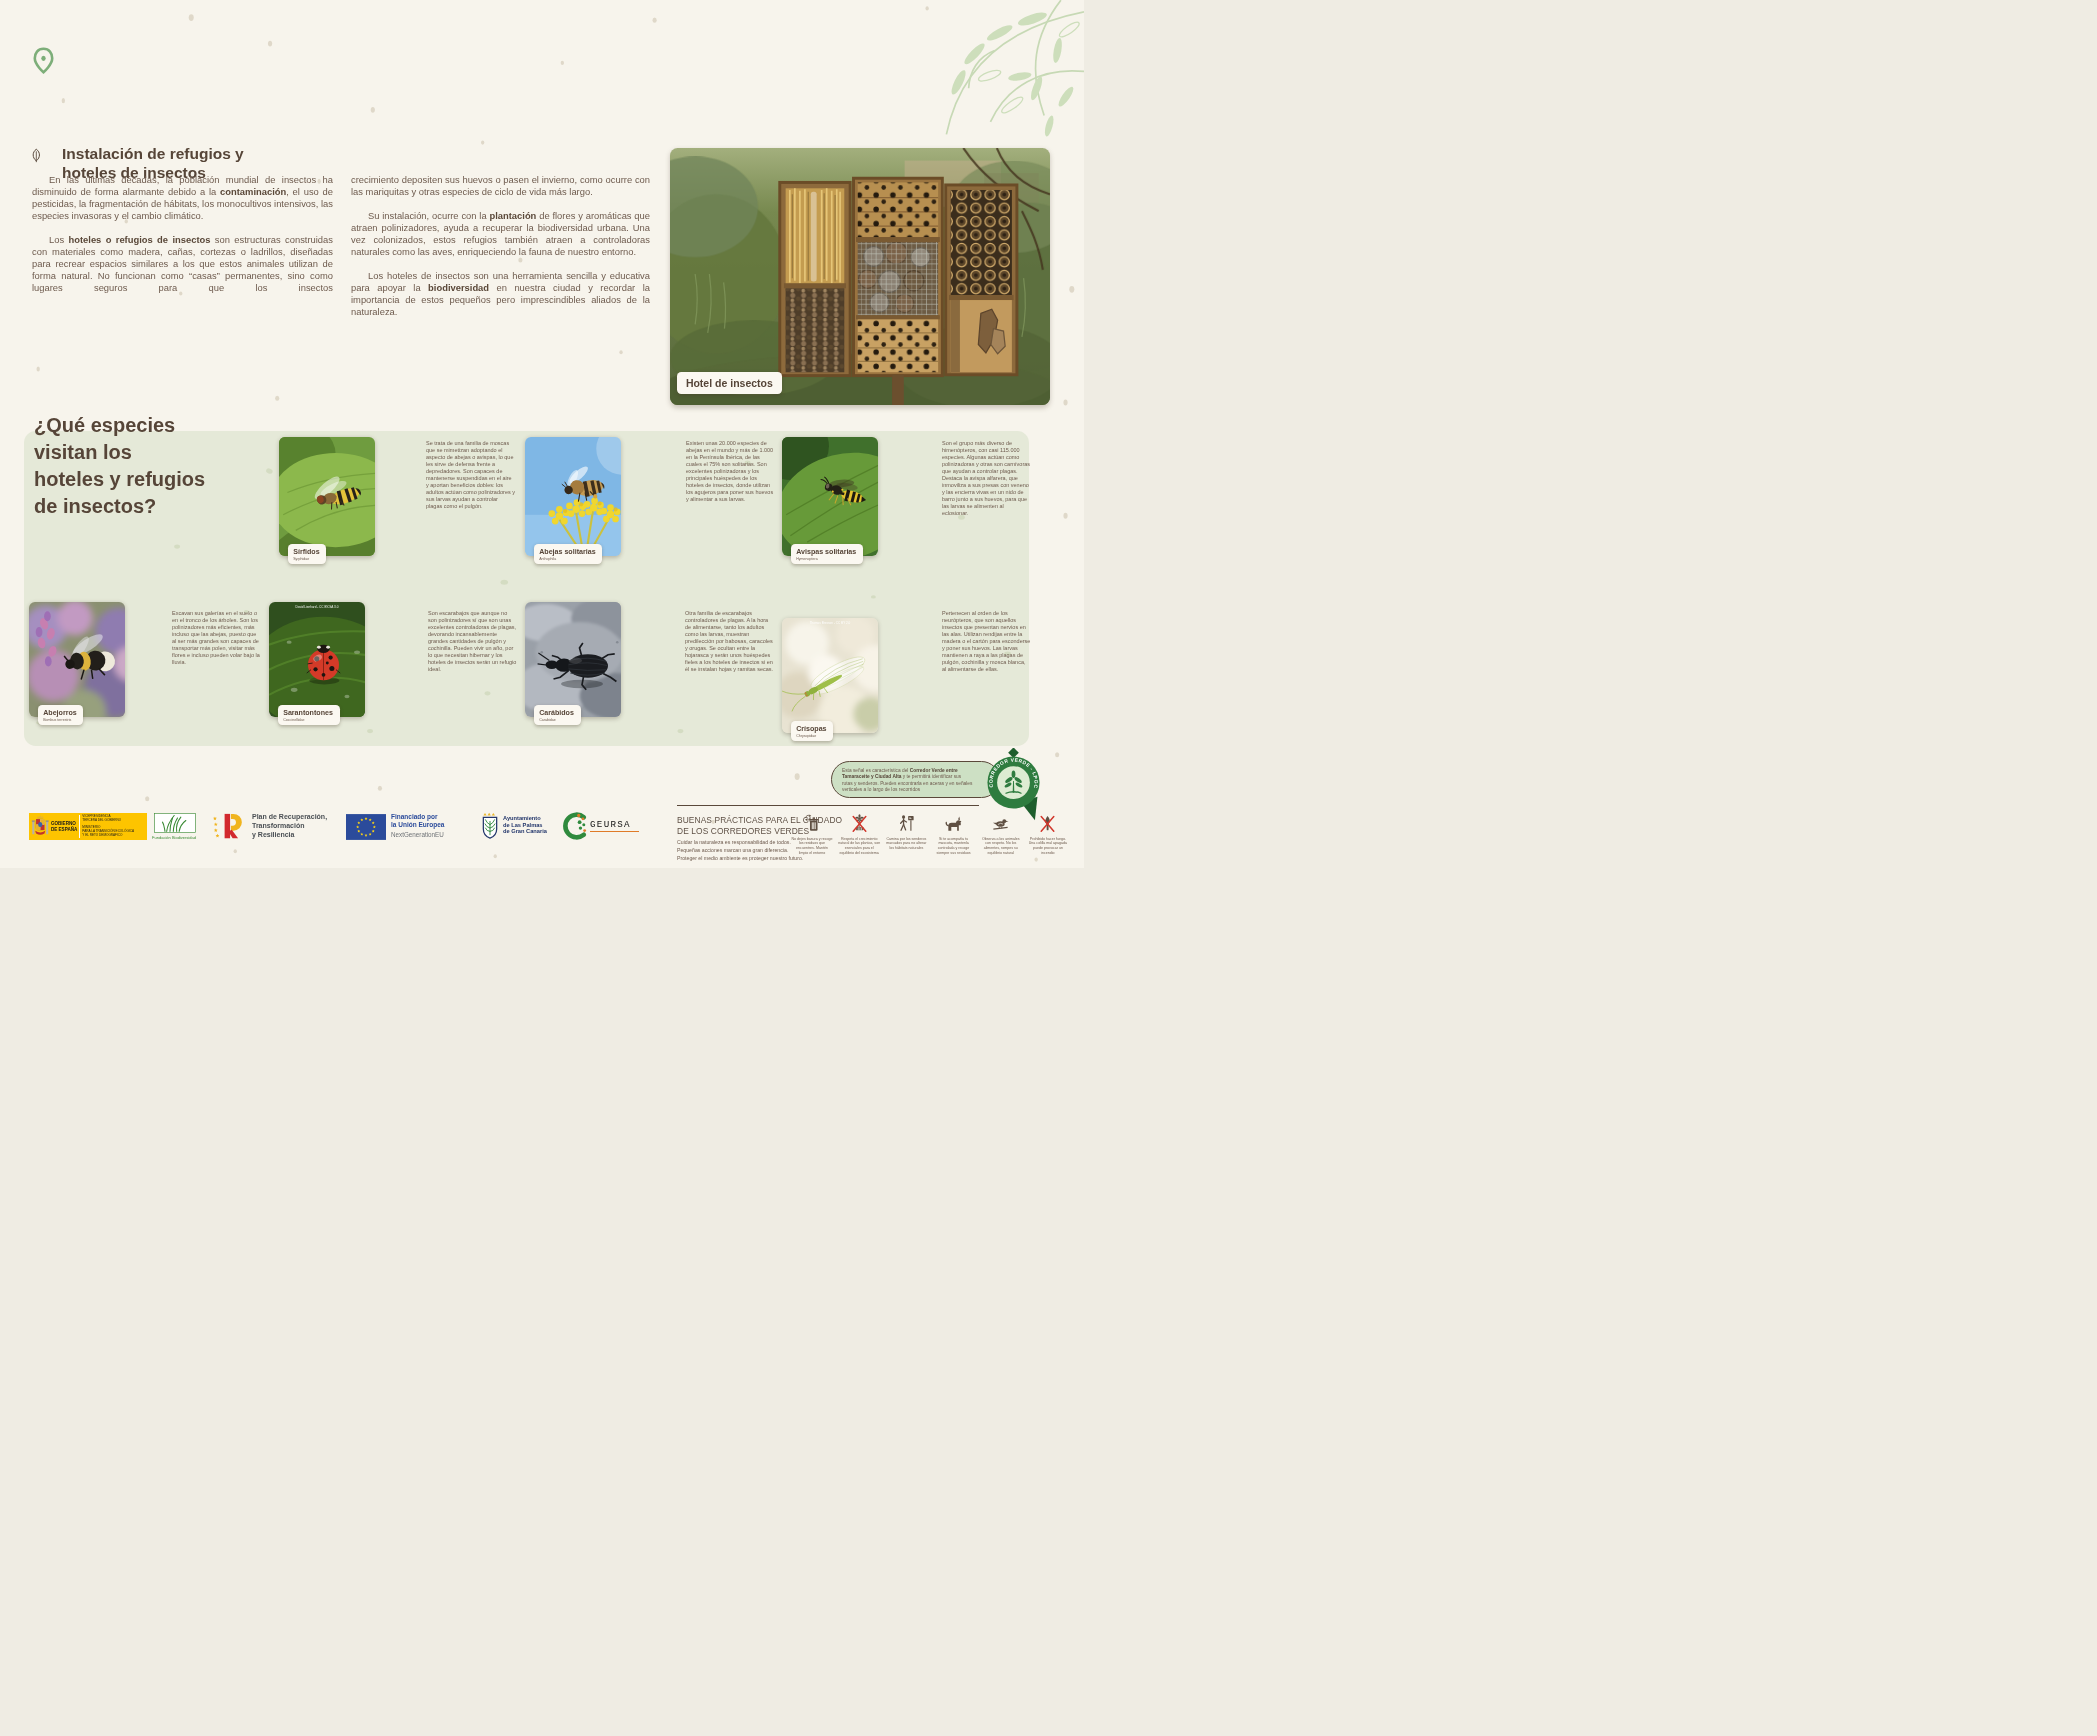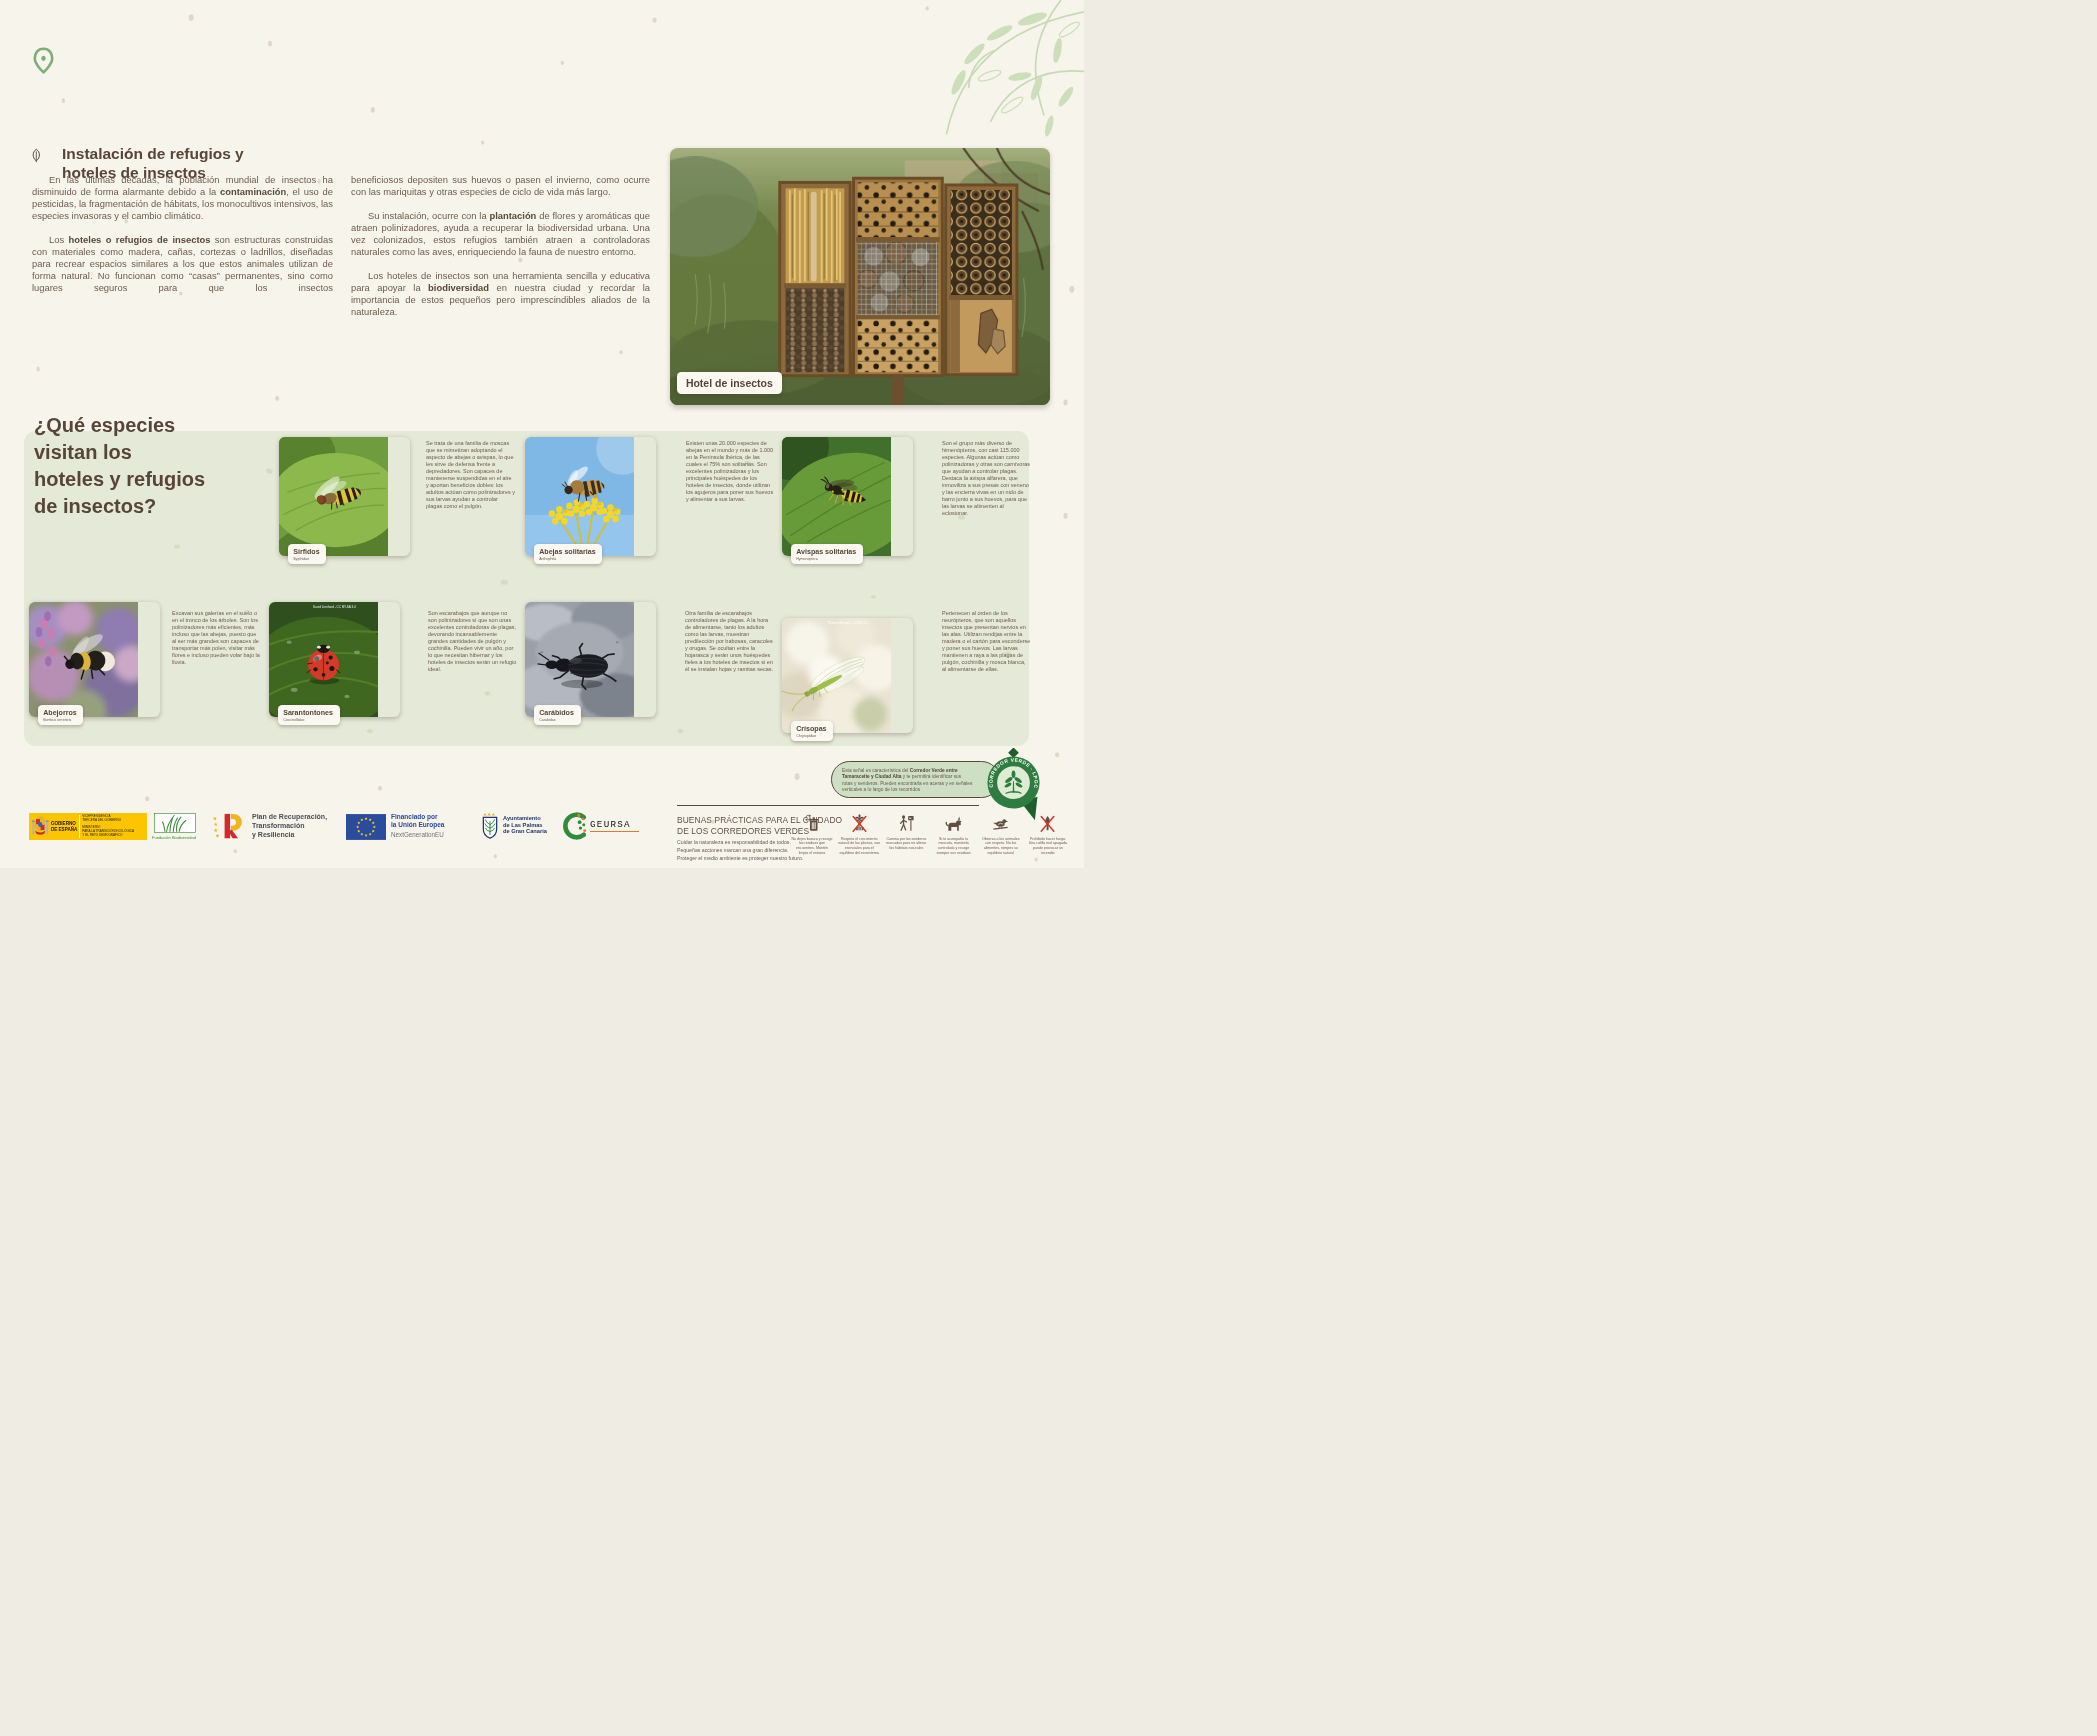--- a/index.html
+++ b/index.html
@@ -14,21 +14,21 @@
   .body-col p{margin:0 0 12px 0;text-indent:17px;}
   .body-col b{color:#5a4839;}
   .force-last{text-align-last:justify;}
   
   .photo-clip{position:absolute;inset:0;border-radius:7.6px;overflow:hidden;box-shadow:0 2.1px 5px rgba(70,55,40,.25);}
   .caption-box{position:absolute;left:6.7px;bottom:11px;background:#fbf8f1;border-radius:4.2px;padding:5px 9.2px;
                box-shadow:0 1.7px 3.8px rgba(70,55,40,.35);color:#564538;font-weight:bold;font-size:10.5px;margin-top:32px;}
   
   .panel{background:#e5e9d8;border-radius:11.7px;}
   .sp-head{color:#564538;font-weight:bold;font-size:20px;line-height:27px;}
-  .card-photo{position:absolute;width:131px;}
+  .card-photo{position:absolute;width:96px;}
   .cclip{position:absolute;inset:0;border-radius:5.9px;overflow:hidden;box-shadow:0 1.7px 4.2px rgba(70,55,40,.28);}
   .slabel{position:absolute;left:9.2px;bottom:-7.6px;background:#fbf8f1;border-radius:4.2px;padding:3.8px 6.7px 2.9px 5px;
           box-shadow:0 1.7px 3.4px rgba(70,55,40,.3);white-space:nowrap;}
   .sname{color:#564538;font-weight:bold;font-size:7.1px;line-height:8px;}
   .ssci{color:#6e5b4e;font-size:3.6px;margin-top:0.8px;}
   .sdesc{position:absolute;width:89px;color:#6e5b4e;font-size:5.5px;line-height:7px;}
   .credit{position:absolute;top:2.5px;left:0;width:100%;text-align:center;color:rgba(255,255,255,.92);font-size:3.1px;}
   
   .pill{position:absolute;left:831px;top:761px;width:169px;height:37px;box-sizing:border-box;border-radius:18.5px;
         border:1px solid #5a483a;background:#cde0c4;padding:5.5px 26px 5px 10px;color:#6e5b4e;
@@ -140,21 +140,21 @@
   <div class="abs sec-head" style="left:62px;top:144px">
     <div>Instalación de refugios y</div>
     <div>hoteles de insectos</div>
   </div>
 
   <div class="abs body-col" style="left:32px;top:174px;width:301px">
     <p><span>En las últimas décadas, la población mundial de insectos ha disminuido de forma alarmante debido a la </span><b>contaminación</b><span>, el uso de pesticidas, la fragmentación de hábitats, los monocultivos intensivos, las especies invasoras y el cambio climático.</span></p>
     <p class="force-last"><span>Los </span><b>hoteles o refugios de insectos</b><span> son estructuras construidas con materiales como madera, cañas, cortezas o ladrillos, diseñadas para recrear espacios similares a los que estos animales utilizan de forma natural. No funcionan como “casas” permanentes, sino como lugares seguros para que los insectos</span></p>
   </div>
   <div class="abs body-col" style="left:351px;top:174px;width:299px">
-    <p style="text-indent:0"><span>beneficiosos depositen sus huevos o pasen el invierno, como ocurre con las mariquitas y otras especies de ciclo de vida más largo.</span></p>
+    <p style="text-indent:0"><span>crecimiento depositen sus huevos o pasen el invierno, como ocurre con las mariquitas y otras especies de ciclo de vida más largo.</span></p>
     <p><span>Su instalación, ocurre con la </span><b>plantación</b><span> de flores y aromáticas que atraen polinizadores, ayuda a recuperar la biodiversidad urbana. Una vez colonizados, estos refugios también atraen a controladoras naturales como las aves, enriqueciendo la fauna de nuestro entorno.</span></p>
     <p><span>Los hoteles de insectos son una herramienta sencilla y educativa para apoyar la </span><b>biodiversidad</b><span> en nuestra ciudad y recordar la importancia de estos pequeños pero imprescindibles aliados de la naturaleza.</span></p>
   </div>
 
   <div class="abs" style="left:670px;top:148px;width:380px;height:257px">
     <div class="photo-clip">
       <svg width="380" height="257" viewBox="0 0 907 612" preserveAspectRatio="none">
         <defs>
           <linearGradient id="bushbg" x1="0" y1="0" x2="0" y2="1">
             <stop offset="0" stop-color="#a3af7d"></stop>

